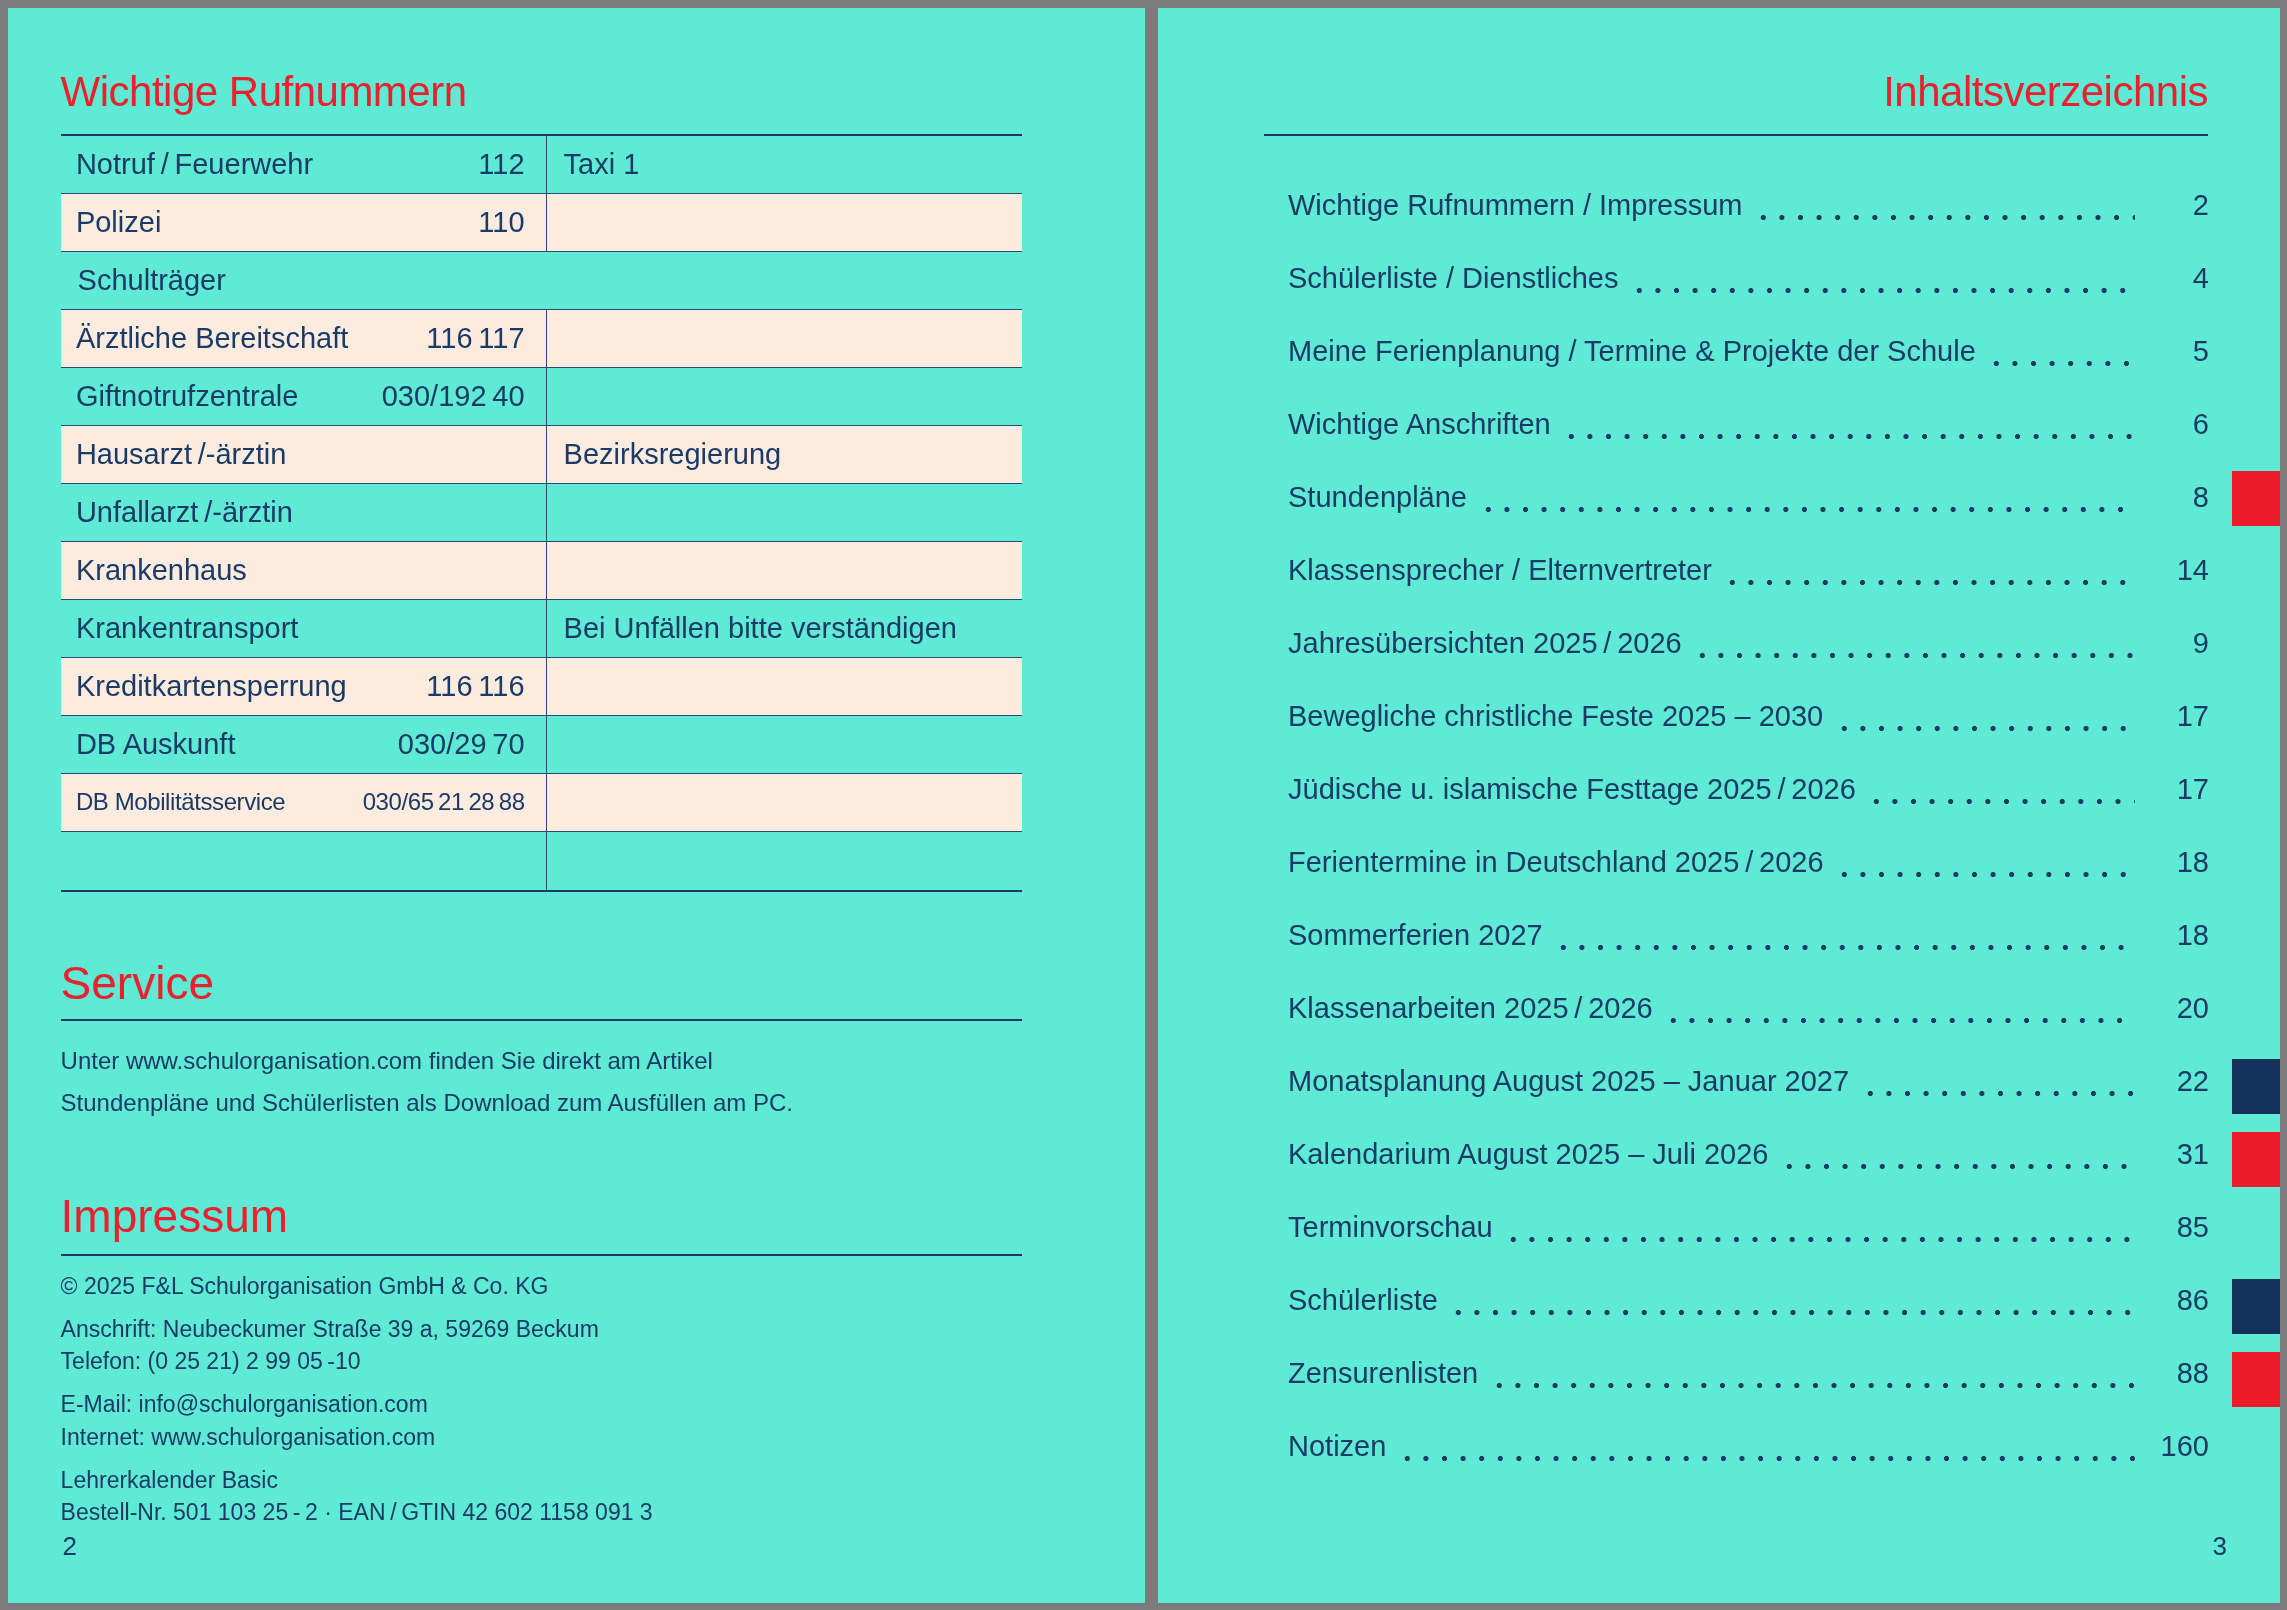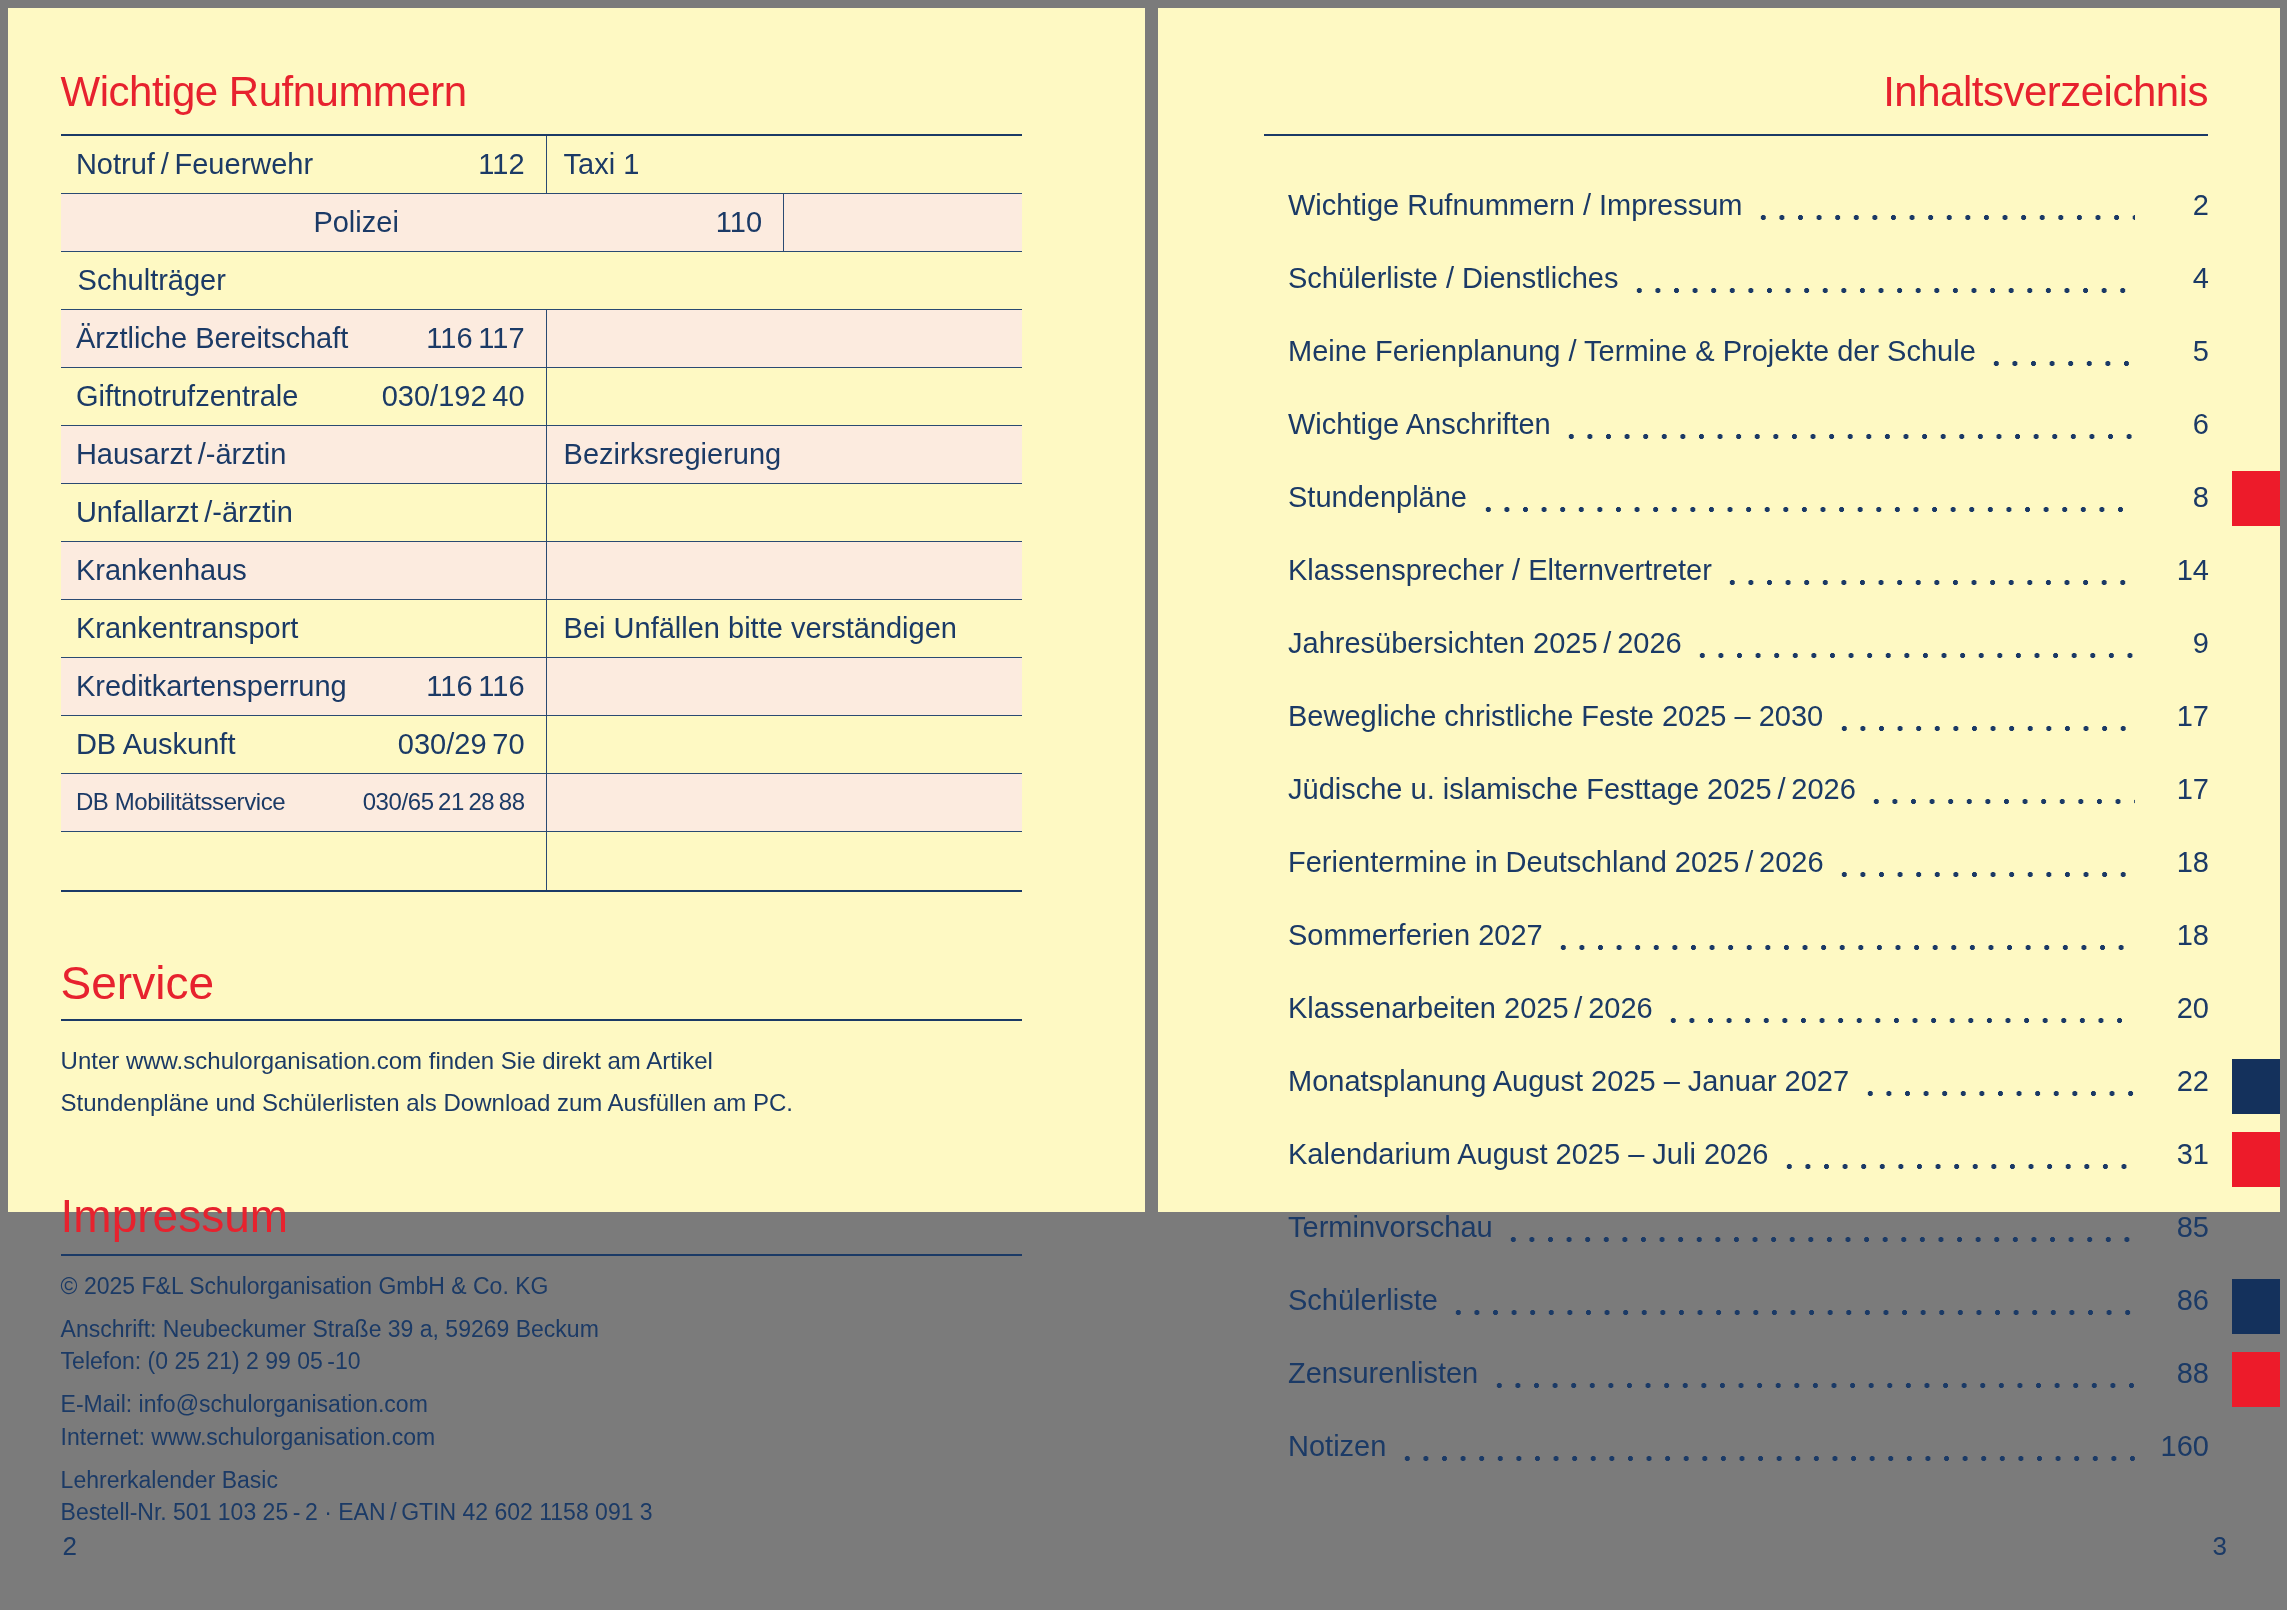--- a/index.html
+++ b/index.html
@@ -6,21 +6,21 @@
   html,body { margin:0; padding:0; }
   body {
     width:2287px; height:1611px;
     background:#7b7b7b;
     font-family:"Liberation Sans", sans-serif;
     color:#1b3a66;
     -webkit-font-smoothing:antialiased;
   }
   .spread { position:relative; width:2287px; height:1611px; background:#7b7b7b; overflow:hidden; }
   .page {
-    position:absolute; top:7.6px; height:1204px; background:#fef9c3;
+    position:absolute; top:7.6px; height:1595px; background:#5eead4;
   }
   .page-left  { left:7.6px;    width:1137px; }
   .page-right { left:1158px; width:1122px; }
 
   h1.title {
     position:absolute; margin:0; font-weight:400;
     font-size:42px; line-height:1; color:var(--red);
     letter-spacing:-0.5px;
   }
   .title-left  { left:53px; top:63px; }
@@ -29,21 +29,21 @@
   .rule { position:absolute; height:2.9px; background:#1b3a66; }
   .rule-toc { left:106px; top:126px; width:944px; }
   .rule-service   { left:53px; top:1011px; width:961px; }
   .rule-impressum { left:53px; top:1246px; width:961px; }
 
   
   .phone-table {
     position:absolute; left:53px; top:126px; width:961px;
     border-top:2.9px solid #1b3a66; border-bottom:2.9px solid #1b3a66;
   }
-  .ptr { display:flex; height:58px; border-bottom:1.9px solid #2a4a72;justify-content:center; }
+  .ptr { display:flex; height:58px; border-bottom:1.9px solid #2a4a72; }
   .ptr:last-child { border-bottom:none; }
   .ptr.peach { background:#fcebdf; }
   .pt-left {
     width:486px; display:flex; align-items:center;
     padding:0 21px 0 15.3px; border-right:1.9px solid #2a4a72;
     font-size:29px;
   }
   .pt-left .val { margin-left:auto; padding-left:9.6px; white-space:nowrap; }
   .pt-right { flex:1; display:flex; align-items:center; padding-left:17px; font-size:29px; }
   .ptr.condensed .pt-left { font-size:24px; letter-spacing:-0.4px; }

